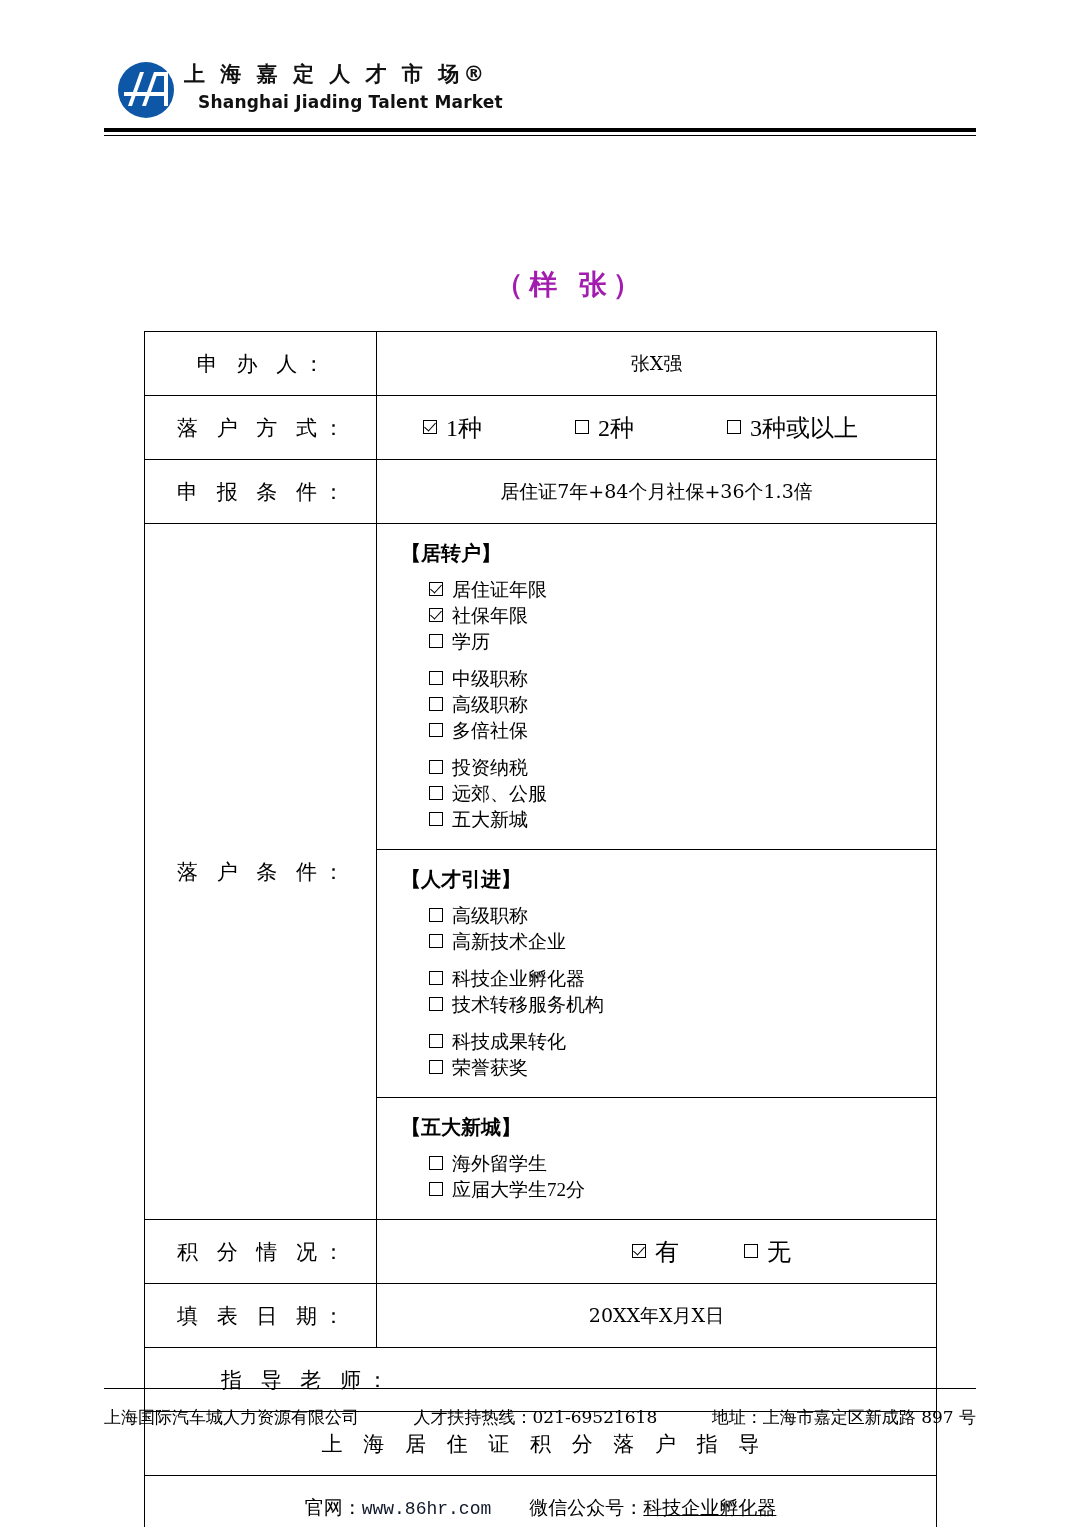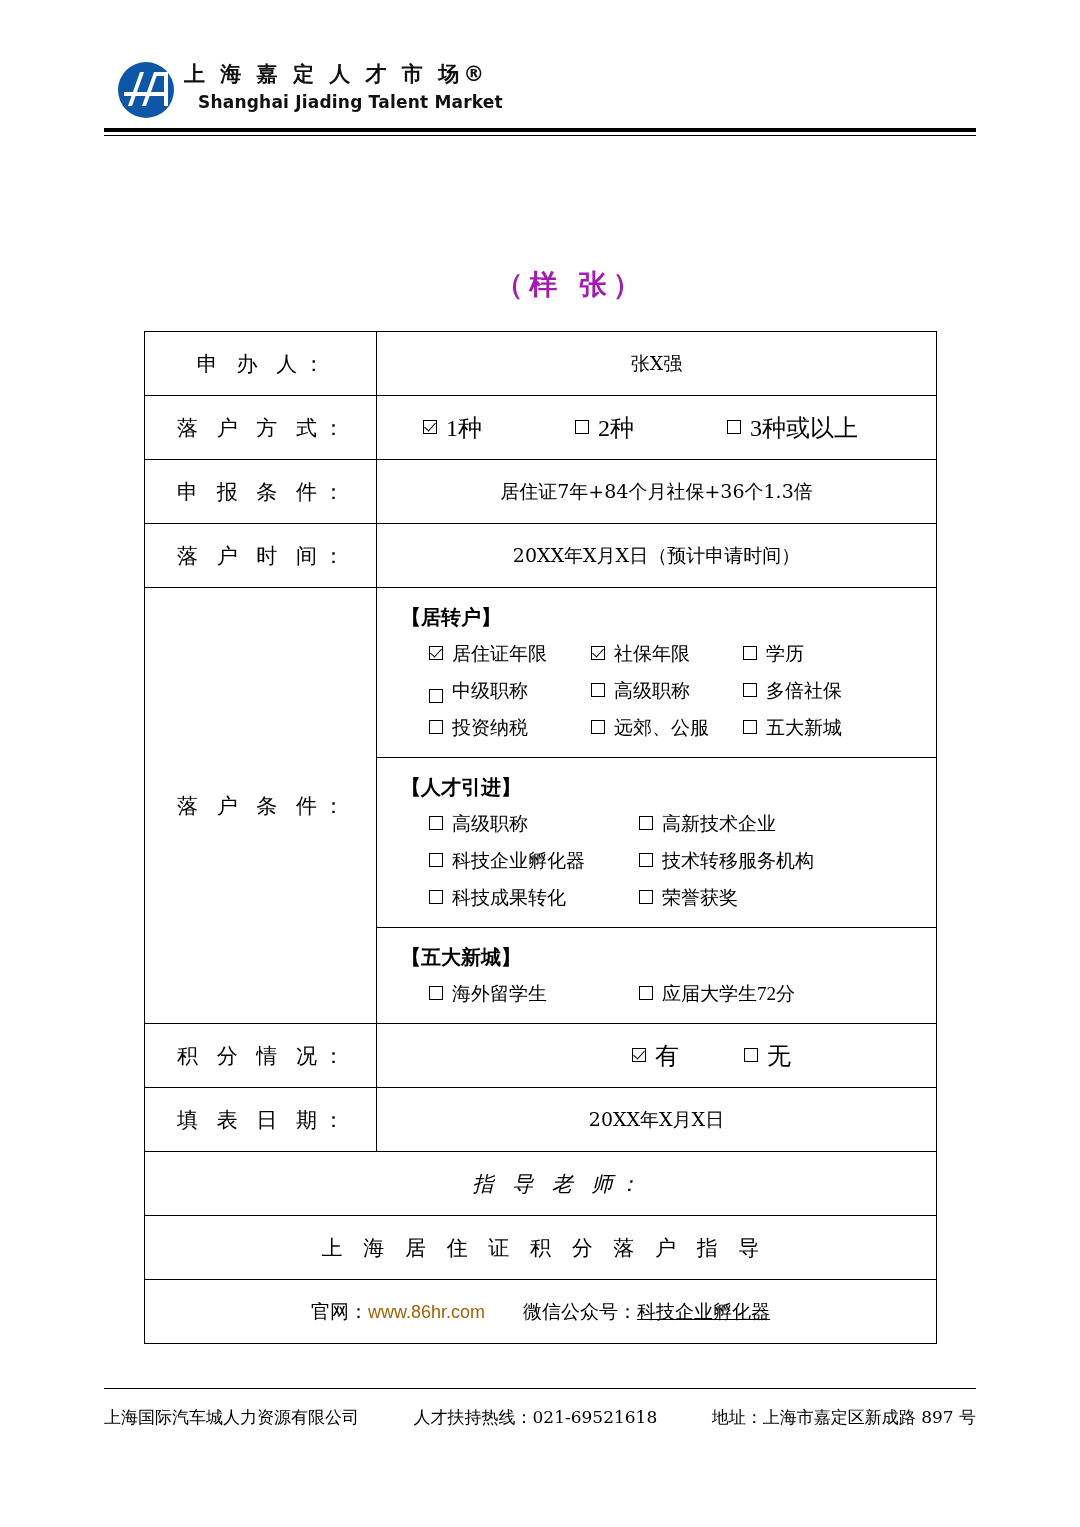--- a/index.html
+++ b/index.html
@@ -206,20 +206,21 @@
     font-size: 20px;
     font-weight: bold;
     font-family: "DejaVu Serif", "Liberation Serif", serif;
     margin-bottom: 10px;
   }
   .cond-line {
     display: flex;
     padding-left: 52px;
     font-size: 19px;
     margin-bottom: 11px;
+    flex-direction: column;
   }
   .cond-line:last-child {
     margin-bottom: 0;
   }
   .cond-line .opt {
     margin-right: 0;
   }
 
   .footer-bar-1 {
     text-align: center;
@@ -227,22 +228,22 @@
     letter-spacing: 7px;
     text-indent: 7px;
     font-family: "DejaVu Serif", "Liberation Serif", serif;
   }
   .footer-bar-2 {
     text-align: center;
     font-size: 19px;
     font-family: "DejaVu Serif", "Liberation Serif", serif;
   }
   .link-red {
-    color: #a16207;
-    font-family: Liberation Sans, sans-serif;
+    color: #0f172a;
+    font-family: Liberation Mono, monospace;
     font-size: 18px;
   }
   .underline-txt {
     text-decoration: underline;
   }
   .teacher-lbl {
     text-align: center;
     font-size: 21px;
     letter-spacing: 6px;
     text-indent: 6px;
@@ -323,24 +324,20 @@
             </span>
           </div>
         </td>
       </tr>
 
       <tr>
         <td class="lbl row-h">申 报 条 件：</td>
         <td class="val row-h">居住证7年+84个月社保+36个1.3倍</td>
       </tr>
 
-      <tr>
-        <td class="lbl row-h">落 户 时 间：</td>
-        <td class="val val-center row-h">20XX年X月X日（预计申请时间）</td>
-      </tr>
 
       <tr>
         <td class="lbl">落 户 条 件：</td>
         <td class="cond-cell">
 
           <div class="cond-group">
             <div class="cond-head">【居转户】</div>
             <div class="cond-line">
               <span class="opt" style="width:162px;">
                 <span class="box checked"></span>
@@ -349,21 +346,21 @@
               <span class="opt" style="width:152px;">
                 <span class="box checked"></span>
                 <span>社保年限</span>
               </span>
               <span class="opt">
                 <span class="box"></span>
                 <span>学历</span>
               </span>
             </div>
             <div class="cond-line">
-              <span class="opt" style="width:162px;align-items:flex-end;">
+              <span class="opt" style="width:162px;">
                 <span class="box"></span>
                 <span>中级职称</span>
               </span>
               <span class="opt" style="width:152px;">
                 <span class="box"></span>
                 <span>高级职称</span>
               </span>
               <span class="opt">
                 <span class="box"></span>
                 <span>多倍社保</span>
@@ -451,21 +448,21 @@
           </div>
         </td>
       </tr>
 
       <tr>
         <td class="lbl row-h">填 表 日 期：</td>
         <td class="val val-center row-h">20XX年X月X日</td>
       </tr>
 
       <tr>
-        <td class="lbl row-h teacher-lbl" colspan="2" style="text-align:center; padding-left:31px;font-style:italic;">指 导 老 师：</td>
+        <td class="lbl row-h teacher-lbl" colspan="2" style="text-align:left; padding-left:70px;">指 导 老 师：</td>
       </tr>
 
       <tr>
         <td class="footer-bar-1 row-h" colspan="2">上 海 居 住 证 积 分 落 户 指 导</td>
       </tr>
 
       <tr>
         <td class="footer-bar-2 row-h" colspan="2">
           <span>官网：</span><span class="link-red">www.86hr.com</span>
           <span style="display:inline-block;width:26px;"></span>

